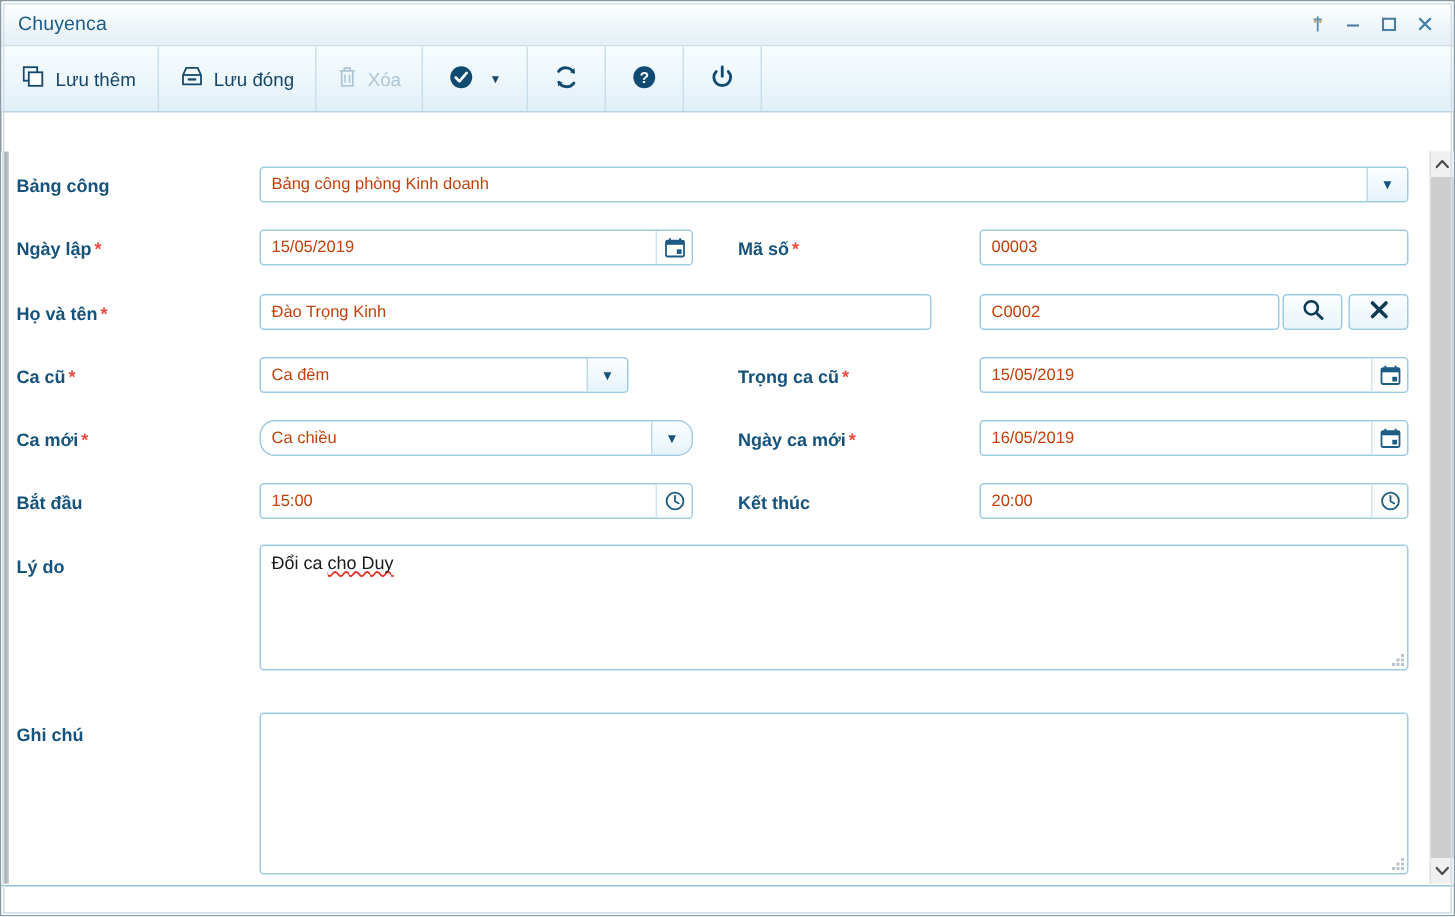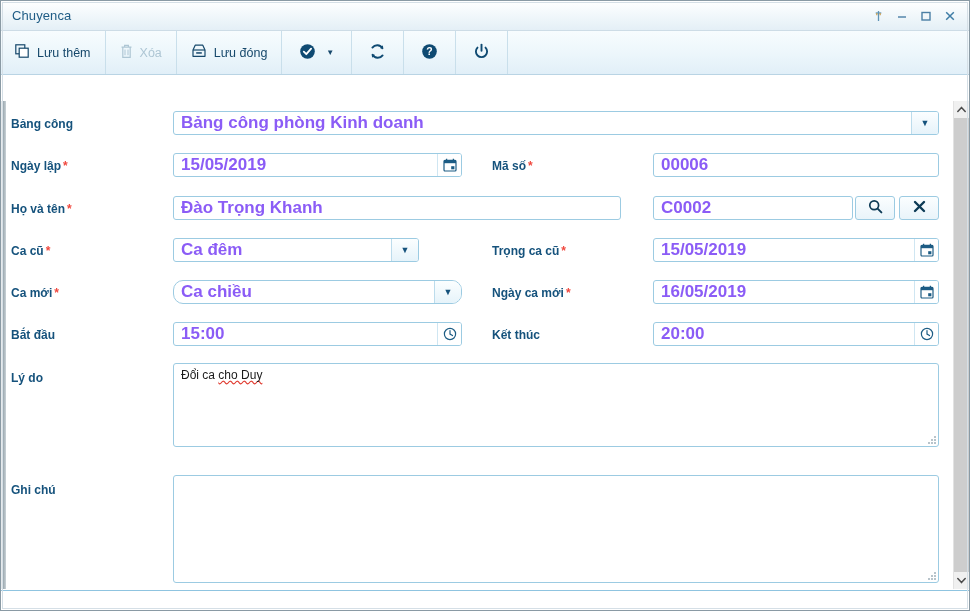--- a/index.html
+++ b/index.html
@@ -188,25 +188,24 @@
     background: #ffffff;
     display: flex;
     align-items: stretch;
     overflow: hidden;
   }
   .fld .val {
     flex: 1 1 auto;
     display: flex;
     align-items: center;
     padding: 0 7px;
-    font-size: 17px;
-    color: #8b5cf6;
+    font-size: 11px;
+    color: #c2410c;
     overflow: hidden;
     white-space: nowrap;
-    font-weight: bold;
   }
 
   .btn-adorn {
     flex: 0 0 auto;
     width: 23px;
     border-left: 1px solid #bcdcec;
     background: linear-gradient(to bottom, #f9fdfe 0%, #e8f4fa 100%);
     display: flex;
     align-items: center;
     justify-content: center;
@@ -361,38 +360,38 @@
   <div class="toolbar">
     <div class="tb-item">
       <span>
         <svg width="15" height="15" viewBox="0 0 15 15">
             <rect x="0.8" y="0.8" width="9" height="9" fill="none" stroke="#16486b" stroke-width="1.2"></rect>
             <rect x="4.2" y="4.2" width="9" height="9" fill="#fff" stroke="#16486b" stroke-width="1.2"></rect>
           </svg>
       </span>
       <span>Lưu thêm</span>
     </div>
-    <div class="tb-item disabled">
-      <span>
-        <svg width="13" height="15" viewBox="0 0 13 15">
-            <path d="M1.5 3.2 H11.5 M2.8 3.2 V13.3 H10.2 V3.2 M4.6 3.2 V1.4 H8.4 V3.2" fill="none" stroke="#aec6d4" stroke-width="1.2"></path>
-            <path d="M5 5.6 V11.2 M8 5.6 V11.2" stroke="#aec6d4" stroke-width="1"></path>
-          </svg>
-      </span>
-      <span>Xóa</span>
-    </div>
     <div class="tb-item">
       <span>
         <svg width="16" height="14" viewBox="0 0 16 14">
             <path d="M2 6 L4.2 1.2 H11.8 L14 6 V12.3 H2 Z" fill="none" stroke="#16486b" stroke-width="1.2" stroke-linejoin="round"></path>
             <path d="M2 6 H14" stroke="#16486b" stroke-width="1.2"></path>
             <rect x="5.2" y="8.2" width="5.6" height="1.5" fill="#16486b"></rect>
           </svg>
       </span>
       <span>Lưu đóng</span>
+    </div>
+    <div class="tb-item disabled">
+      <span>
+        <svg width="13" height="15" viewBox="0 0 13 15">
+            <path d="M1.5 3.2 H11.5 M2.8 3.2 V13.3 H10.2 V3.2 M4.6 3.2 V1.4 H8.4 V3.2" fill="none" stroke="#aec6d4" stroke-width="1.2"></path>
+            <path d="M5 5.6 V11.2 M8 5.6 V11.2" stroke="#aec6d4" stroke-width="1"></path>
+          </svg>
+      </span>
+      <span>Xóa</span>
     </div>
     <div class="tb-item icon-only">
       <span>
         <svg width="17" height="17" viewBox="0 0 17 17">
             <circle cx="8.5" cy="8.5" r="7.3" fill="#0f4a72"></circle>
             <path d="M4.8 8.7 L7.3 11.2 L12.1 5.6" fill="none" stroke="#ffffff" stroke-width="1.8" stroke-linecap="round" stroke-linejoin="round"></path>
           </svg>
       </span>
       <span class="tb-caret">▼</span>
     </div>
@@ -450,30 +449,30 @@
                 <rect x="1" y="2.4" width="12" height="2.8" fill="#1d5c84"></rect>
                 <path d="M3.6 0.8 V3 M10.4 0.8 V3" stroke="#1d5c84" stroke-width="1.3"></path>
                 <rect x="8.2" y="8.2" width="3.2" height="3.1" fill="#1d5c84"></rect>
               </svg>
           </div>
         </div>
         <div class="lbl" style="left:491px; top:16px;">
           <span>Mã số</span><span class="req">*</span>
         </div>
         <div class="fld" style="left:652px; top:10px; width:286px;">
-          <div class="val">00006</div>
+          <div class="val">00003</div>
         </div>
       </div>
 
       <div class="row" style="top:84px;">
         <div class="lbl" style="left:10px; top:17px;">
           <span>Họ và tên</span><span class="req">*</span>
         </div>
         <div class="fld" style="left:172px; top:11px; width:448px;">
-          <div class="val">Đào Trọng Khanh</div>
+          <div class="val">Đào Trọng Kinh</div>
         </div>
         <div class="fld" style="left:652px; top:11px; width:200px;">
           <div class="val">C0002</div>
         </div>
         <div class="sqbtn" style="left:854px; top:11px;">
           <span>
             <svg width="15" height="15" viewBox="0 0 15 15">
                 <circle cx="6.2" cy="6.2" r="4.4" fill="none" stroke="#0d3b56" stroke-width="1.7"></circle>
                 <path d="M9.6 9.6 L13.4 13.4" stroke="#0d3b56" stroke-width="1.9" stroke-linecap="round"></path>
               </svg>

